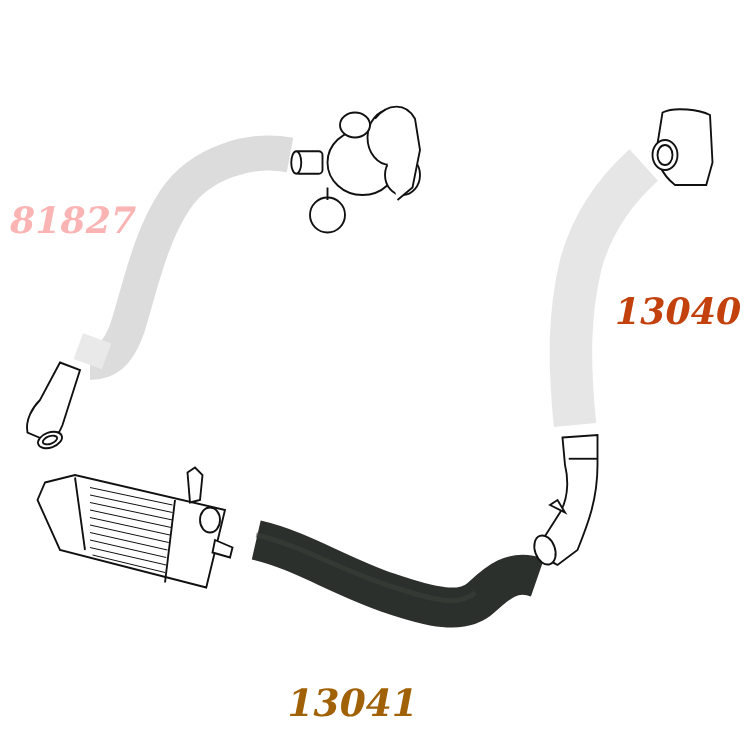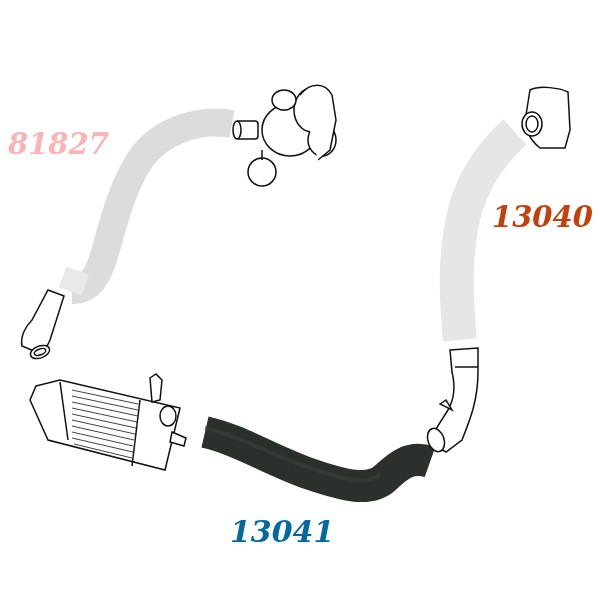--- a/index.html
+++ b/index.html
@@ -5,20 +5,21 @@
     html, body { margin: 0; padding: 0; background: #ffffff; }
     body { width: 600px; height: 600px; position: relative; overflow: hidden; font-family: "DejaVu Sans", sans-serif; }
     .canvas { position: absolute; left: 0; top: 0; width: 600px; height: 600px; }
     .part-label {
       position: absolute;
       font-family: "DejaVu Serif", serif;
       font-weight: bold;
       font-style: italic;
       letter-spacing: 0px;
       line-height: 1;
+      margin-top: 32px;
     }
     .label-81827 { left: 8px; top: 130px; font-size: 29px; }
     .label-13040 { left: 492px; top: 203px; font-size: 29px; }
     .label-13041 { left: 230px; top: 517px; font-size: 30px; }
     svg { position: absolute; left: 0; top: 0; }
   </style>
 </head>
 <body>
 
 <div class="canvas">
@@ -87,14 +88,14 @@
       <path d="M450,350 L478,348 L478,372 C478,400 470,420 462,440 L446,452 C438,448 432,440 434,432 L448,410 C456,396 454,380 452,372 Z"></path>
       <line x1="455" y1="367" x2="478" y2="367"></line>
       <ellipse cx="436" cy="440" rx="8" ry="12" transform="rotate(-20 436 440)"></ellipse>
       <path d="M440,404 L446,400 L452,410 Z"></path>
     </g>
 
   </svg>
 
   <div class="part-label label-81827" style="color:#fbb4b4;">81827</div>
   <div class="part-label label-13040" style="color:#c2410c;">13040</div>
-  <div class="part-label label-13041" style="color:#0369a1;">13041</div>
+  <div class="part-label label-13041" style="color:#a16207;">13041</div>
 </div>
 
 </body></html>

